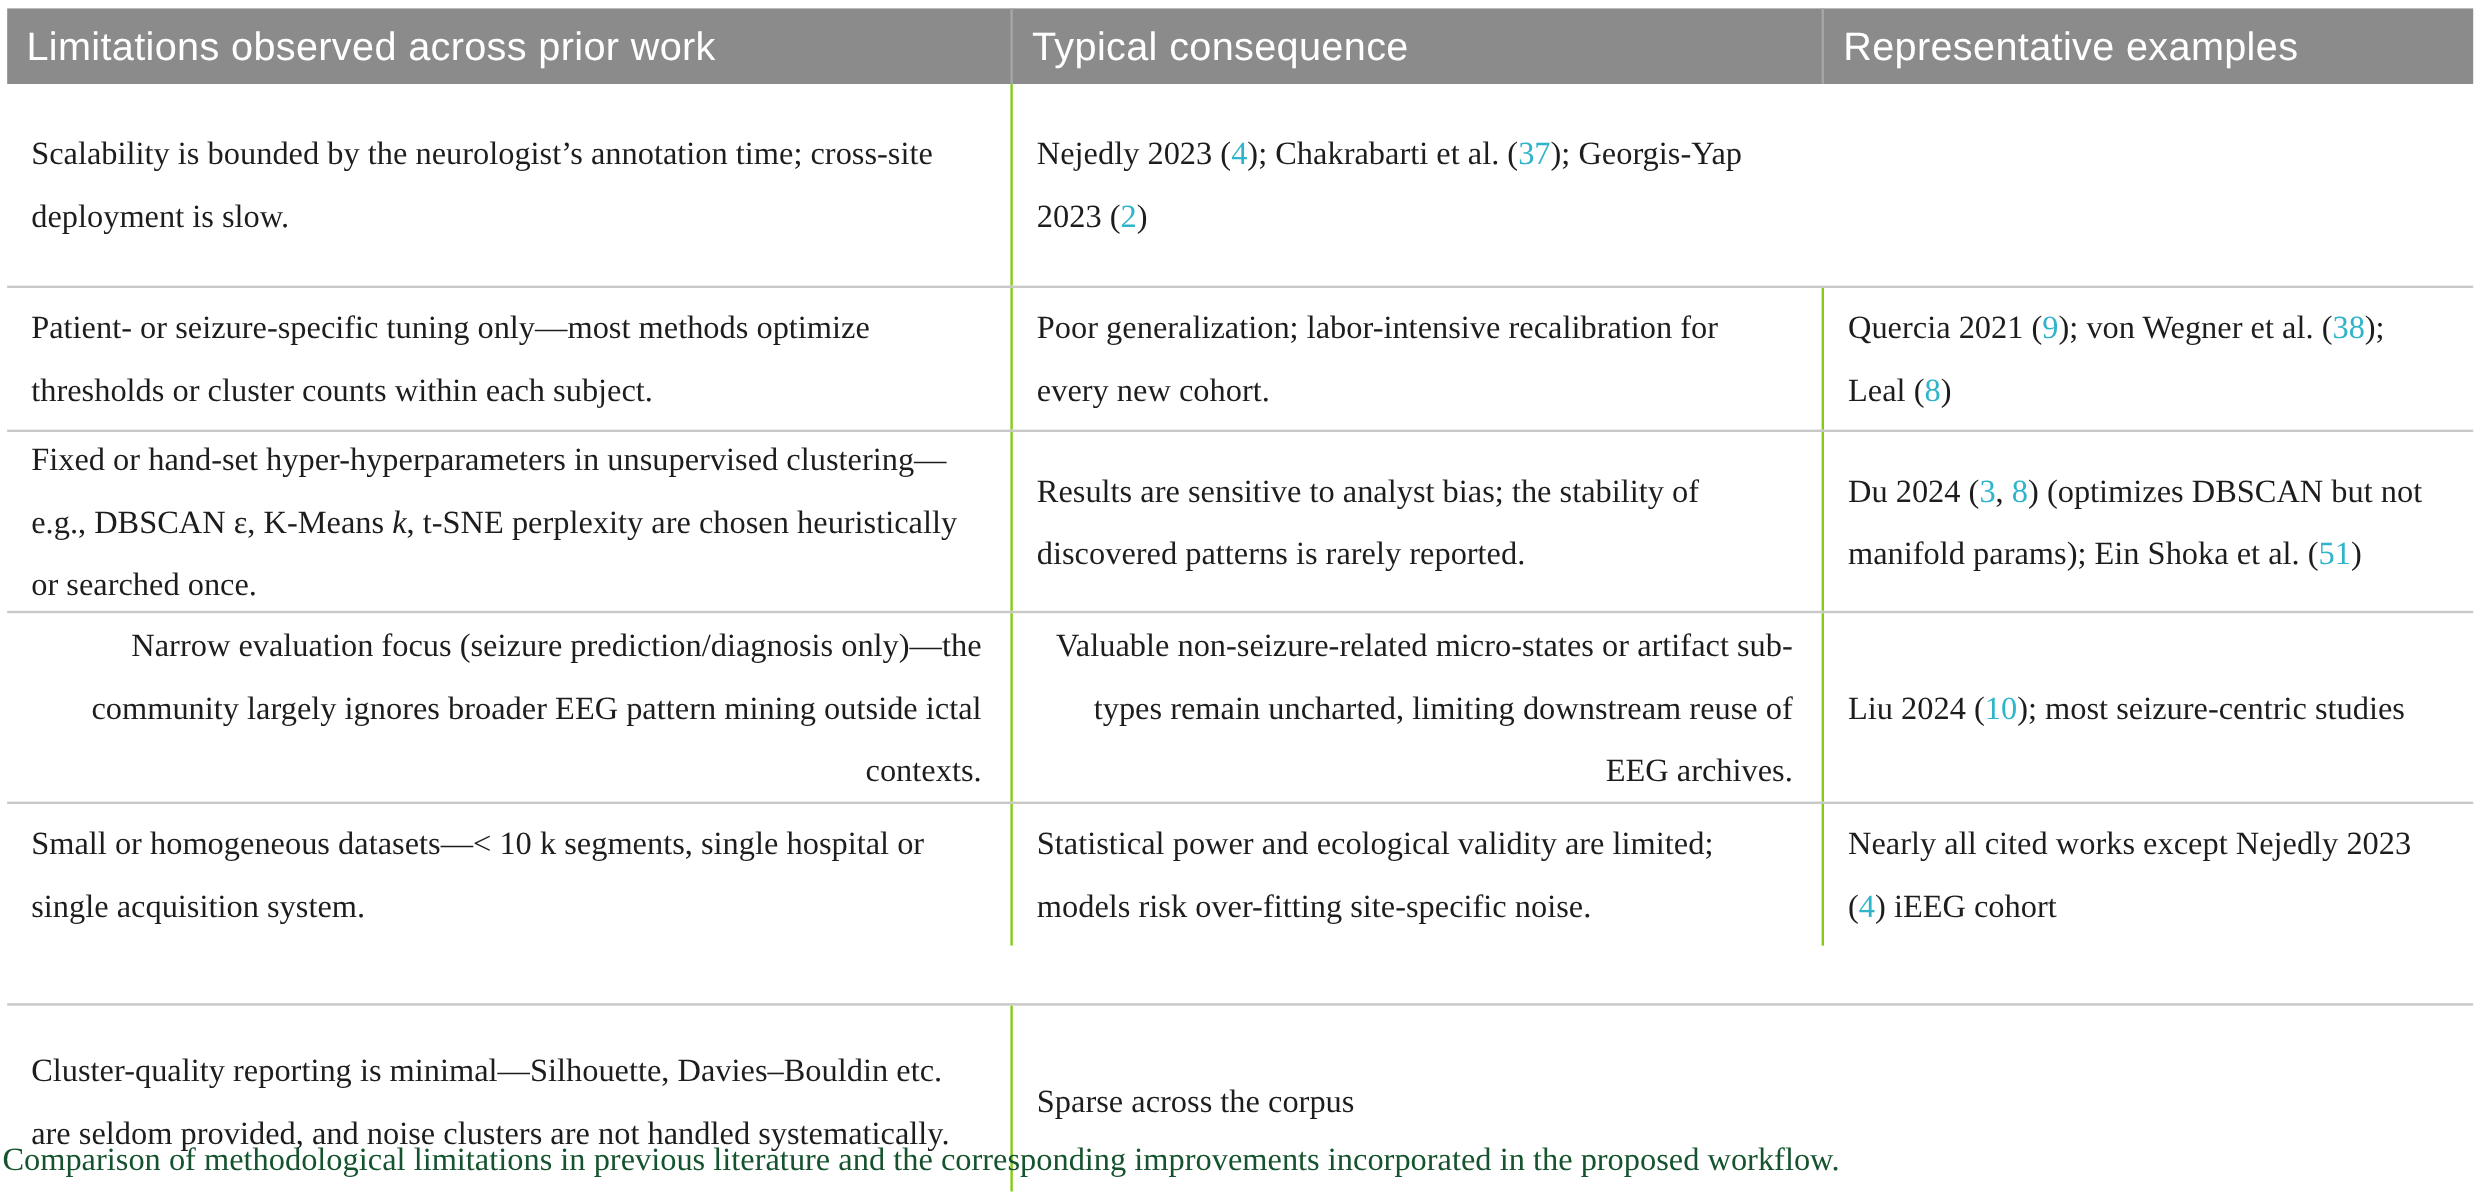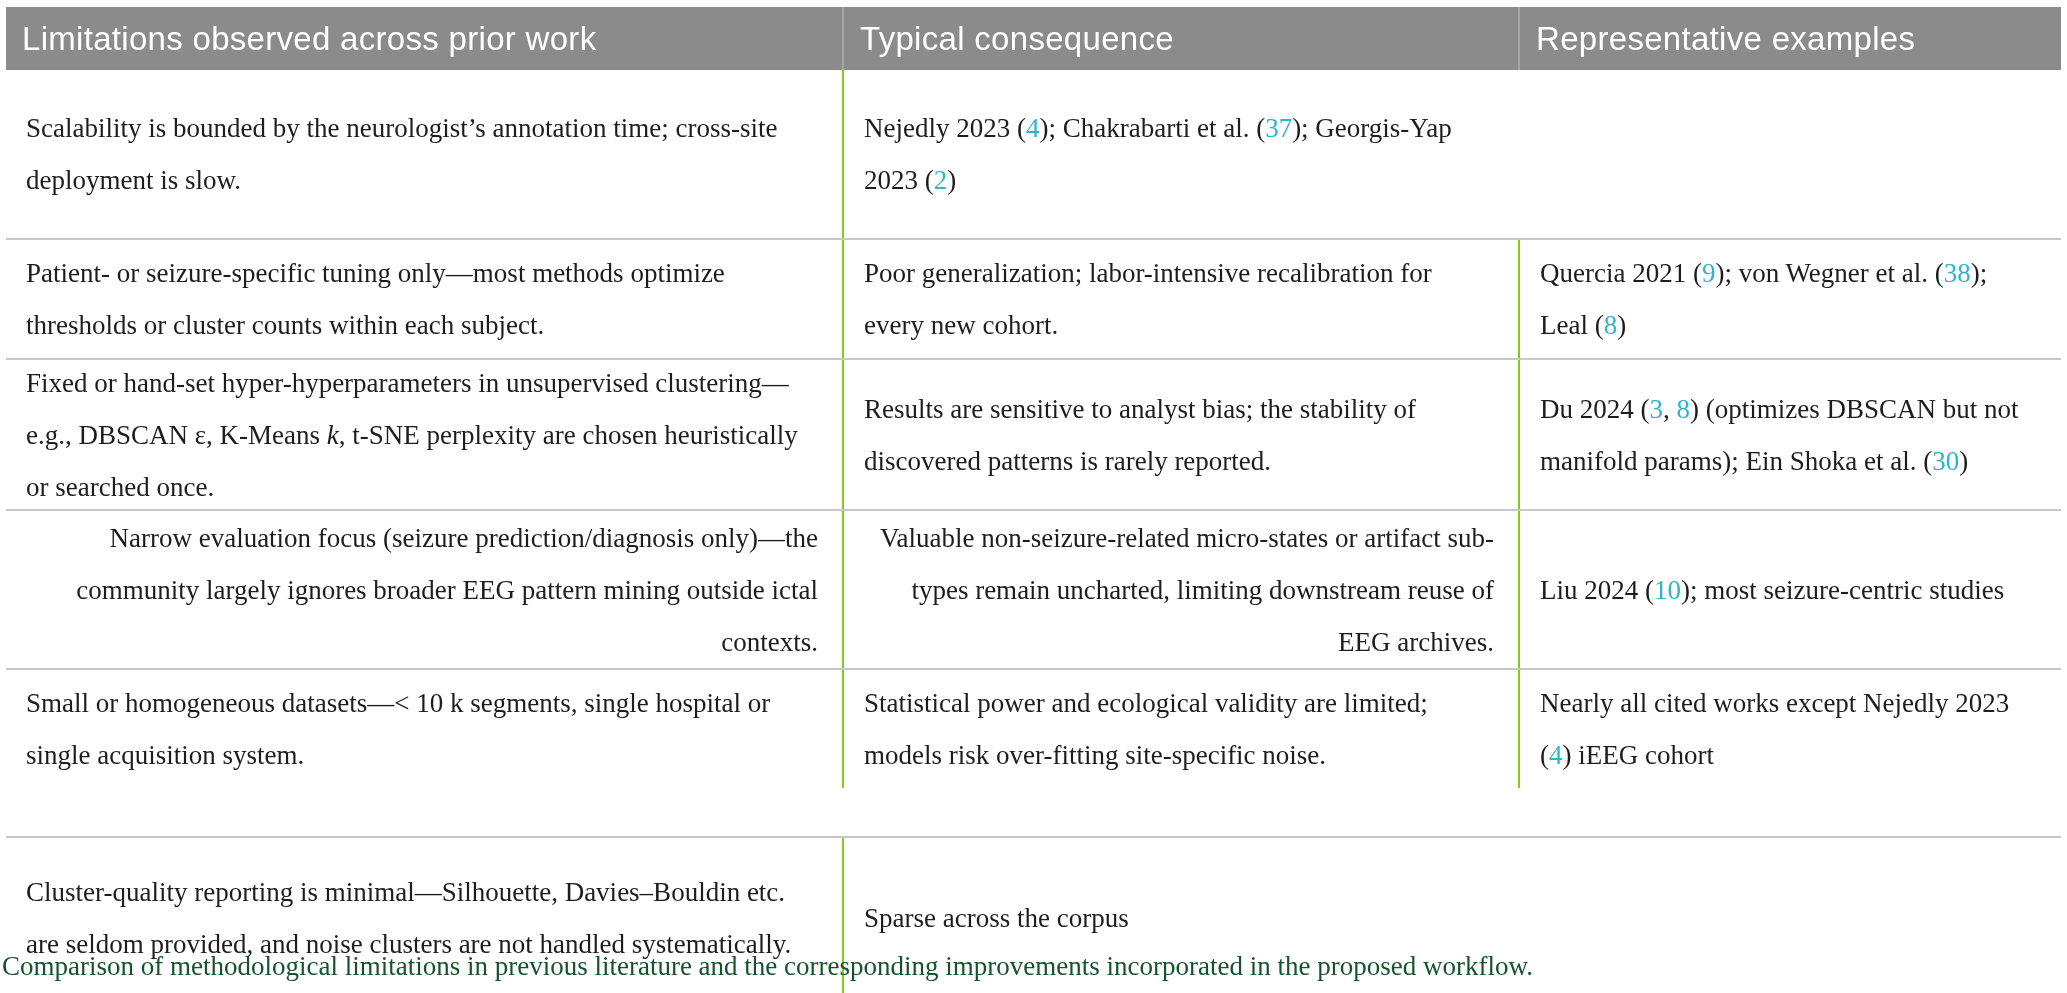--- a/index.html
+++ b/index.html
@@ -96,21 +96,21 @@
           </div>
         </div>
         <div class="trow" style="height: 149px;">
           <div class="cell">
             <div>Fixed or hand-set hyper-hyperparameters in unsupervised clustering—e.g., DBSCAN ε, K-Means <em>k</em>, t-SNE perplexity are chosen heuristically or searched once.</div>
           </div>
           <div class="cell">
             <div>Results are sensitive to analyst bias; the stability of discovered patterns is rarely reported.</div>
           </div>
           <div class="cell">
-            <div>Du 2024 (<span class="cite">3</span>, <span class="cite">8</span>) (optimizes DBSCAN but not manifold params); Ein Shoka et al. (<span class="cite">30</span>)</div>
+            <div>Du 2024 (<span class="cite">3</span>, <span class="cite">8</span>) (optimizes DBSCAN but not manifold params); Ein Shoka et al. (<span class="cite">51</span>)</div>
           </div>
         </div>
         <div class="trow" style="height: 157px; text-align: right;">
           <div class="cell">
             <div>Narrow evaluation focus (seizure prediction/diagnosis only)—the community largely ignores broader EEG pattern mining outside ictal contexts.</div>
           </div>
           <div class="cell">
             <div>Valuable non-seizure-related micro-states or artifact sub-types remain uncharted, limiting downstream reuse of EEG archives.</div>
           </div>
           <div class="cell">

